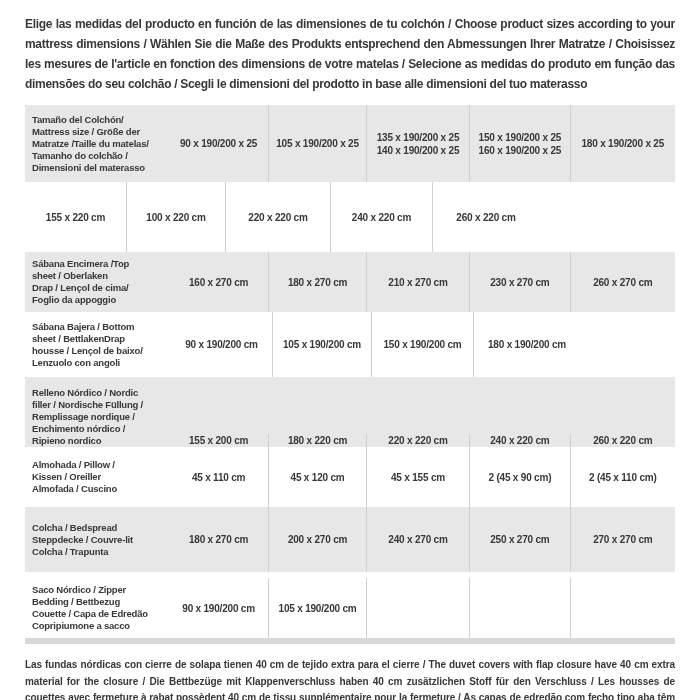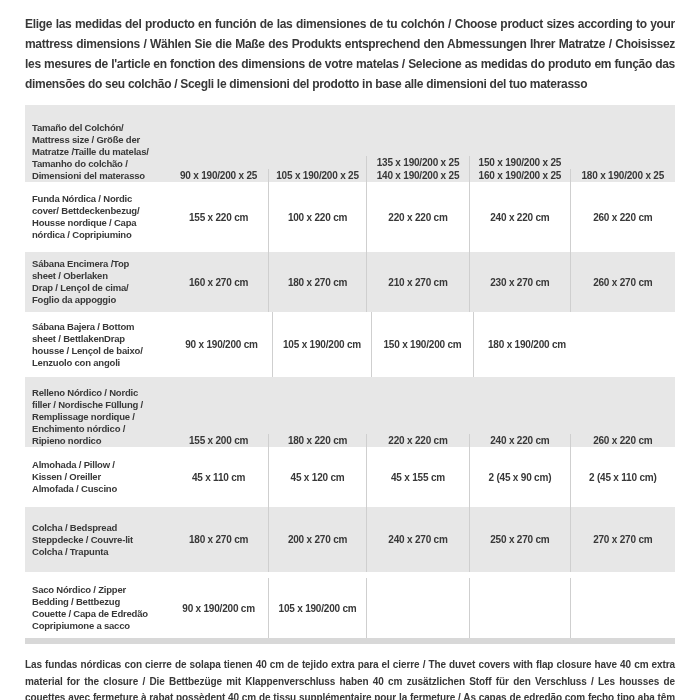--- a/index.html
+++ b/index.html
@@ -60,39 +60,35 @@
     text-align: justify;
   }
 </style>
 </head>
 <body>
 
 <div class="page">
   <p class="intro">Elige las medidas del producto en función de las dimensiones de tu colchón / Choose product sizes according to your mattress dimensions / Wählen Sie die Maße des Produkts entsprechend den Abmessungen Ihrer Matratze / Choisissez les mesures de l'article en fonction des dimensions de votre matelas / Selecione as medidas do produto em função das dimensões do seu colchão / Scegli le dimensioni del prodotto in base alle dimensioni del tuo materasso</p>
 
   <div class="size-table" id="size-table">
-      <div class="t-row shaded" style="min-height: 77px; align-items: flex-end;">
+      <div class="t-row shaded" style="min-height: 77px;">
         <div class="cell label">Tamaño del Colchón/
 Mattress size / Größe der
 Matratze /Taille du matelas/
 Tamanho do colchão /
 Dimensioni del materasso</div>
         <div class="cell value col0">90 x 190/200 x 25</div>
         <div class="cell value col1">105 x 190/200 x 25</div>
         <div class="cell value col2">135 x 190/200 x 25
 140 x 190/200 x 25</div>
         <div class="cell value col3">150 x 190/200 x 25
 160 x 190/200 x 25</div>
         <div class="cell value col4">180 x 190/200 x 25</div>
       </div>
       <div class="t-row plain" style="min-height: 70px;">
-        <div class="cell label">Funda Nórdica / Nordic
-cover/ Bettdeckenbezug/
-Housse nordique / Capa
-nórdica / Copripiumino</div>
         <div class="cell value col0">155 x 220 cm</div>
         <div class="cell value col1">100 x 220 cm</div>
         <div class="cell value col2">220 x 220 cm</div>
         <div class="cell value col3">240 x 220 cm</div>
         <div class="cell value col4">260 x 220 cm</div>
       </div>
       <div class="t-row shaded" style="min-height: 60px;">
         <div class="cell label">Sábana Encimera /Top
 sheet / Oberlaken
 Drap / Lençol de cima/

